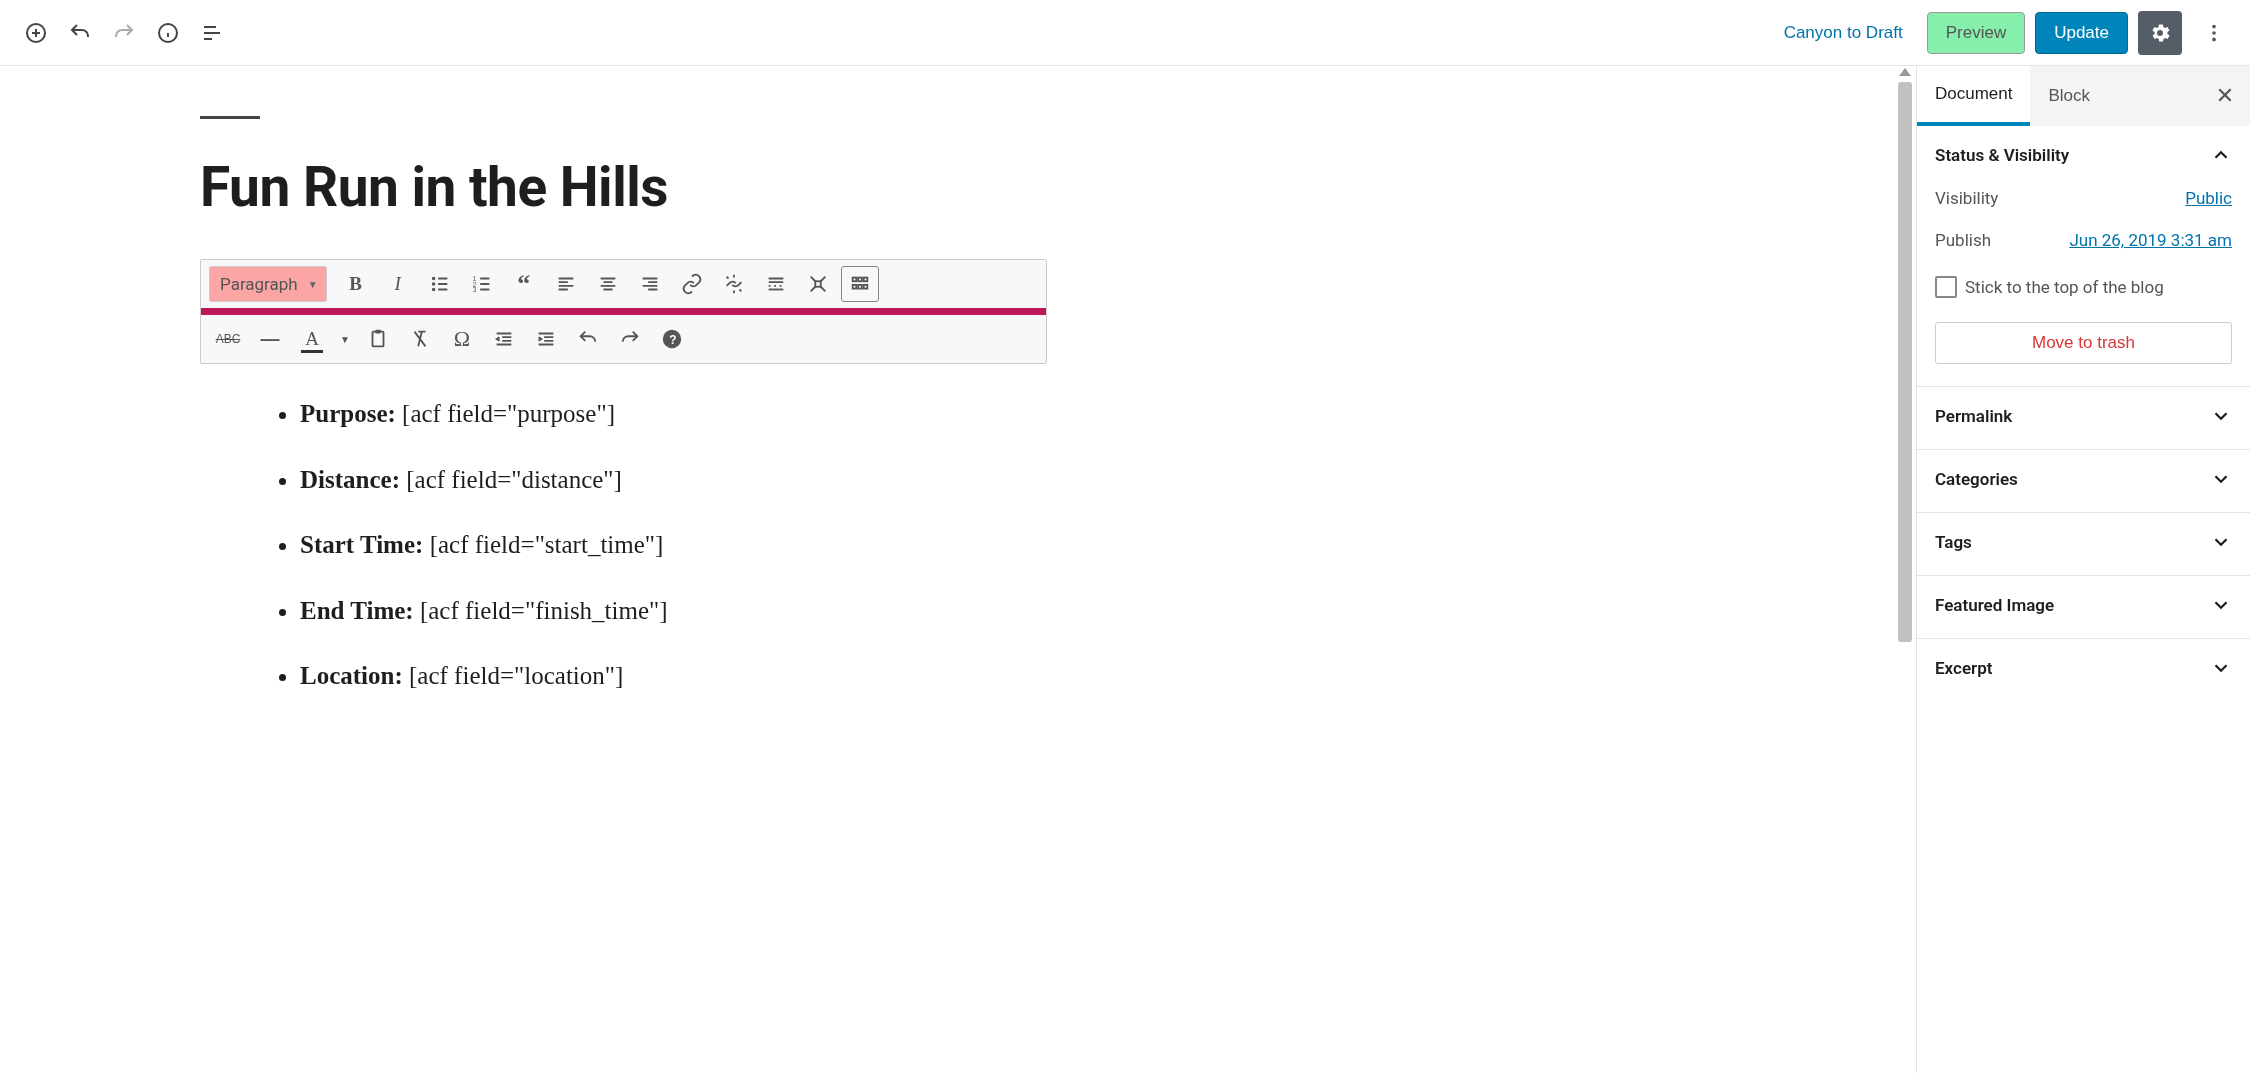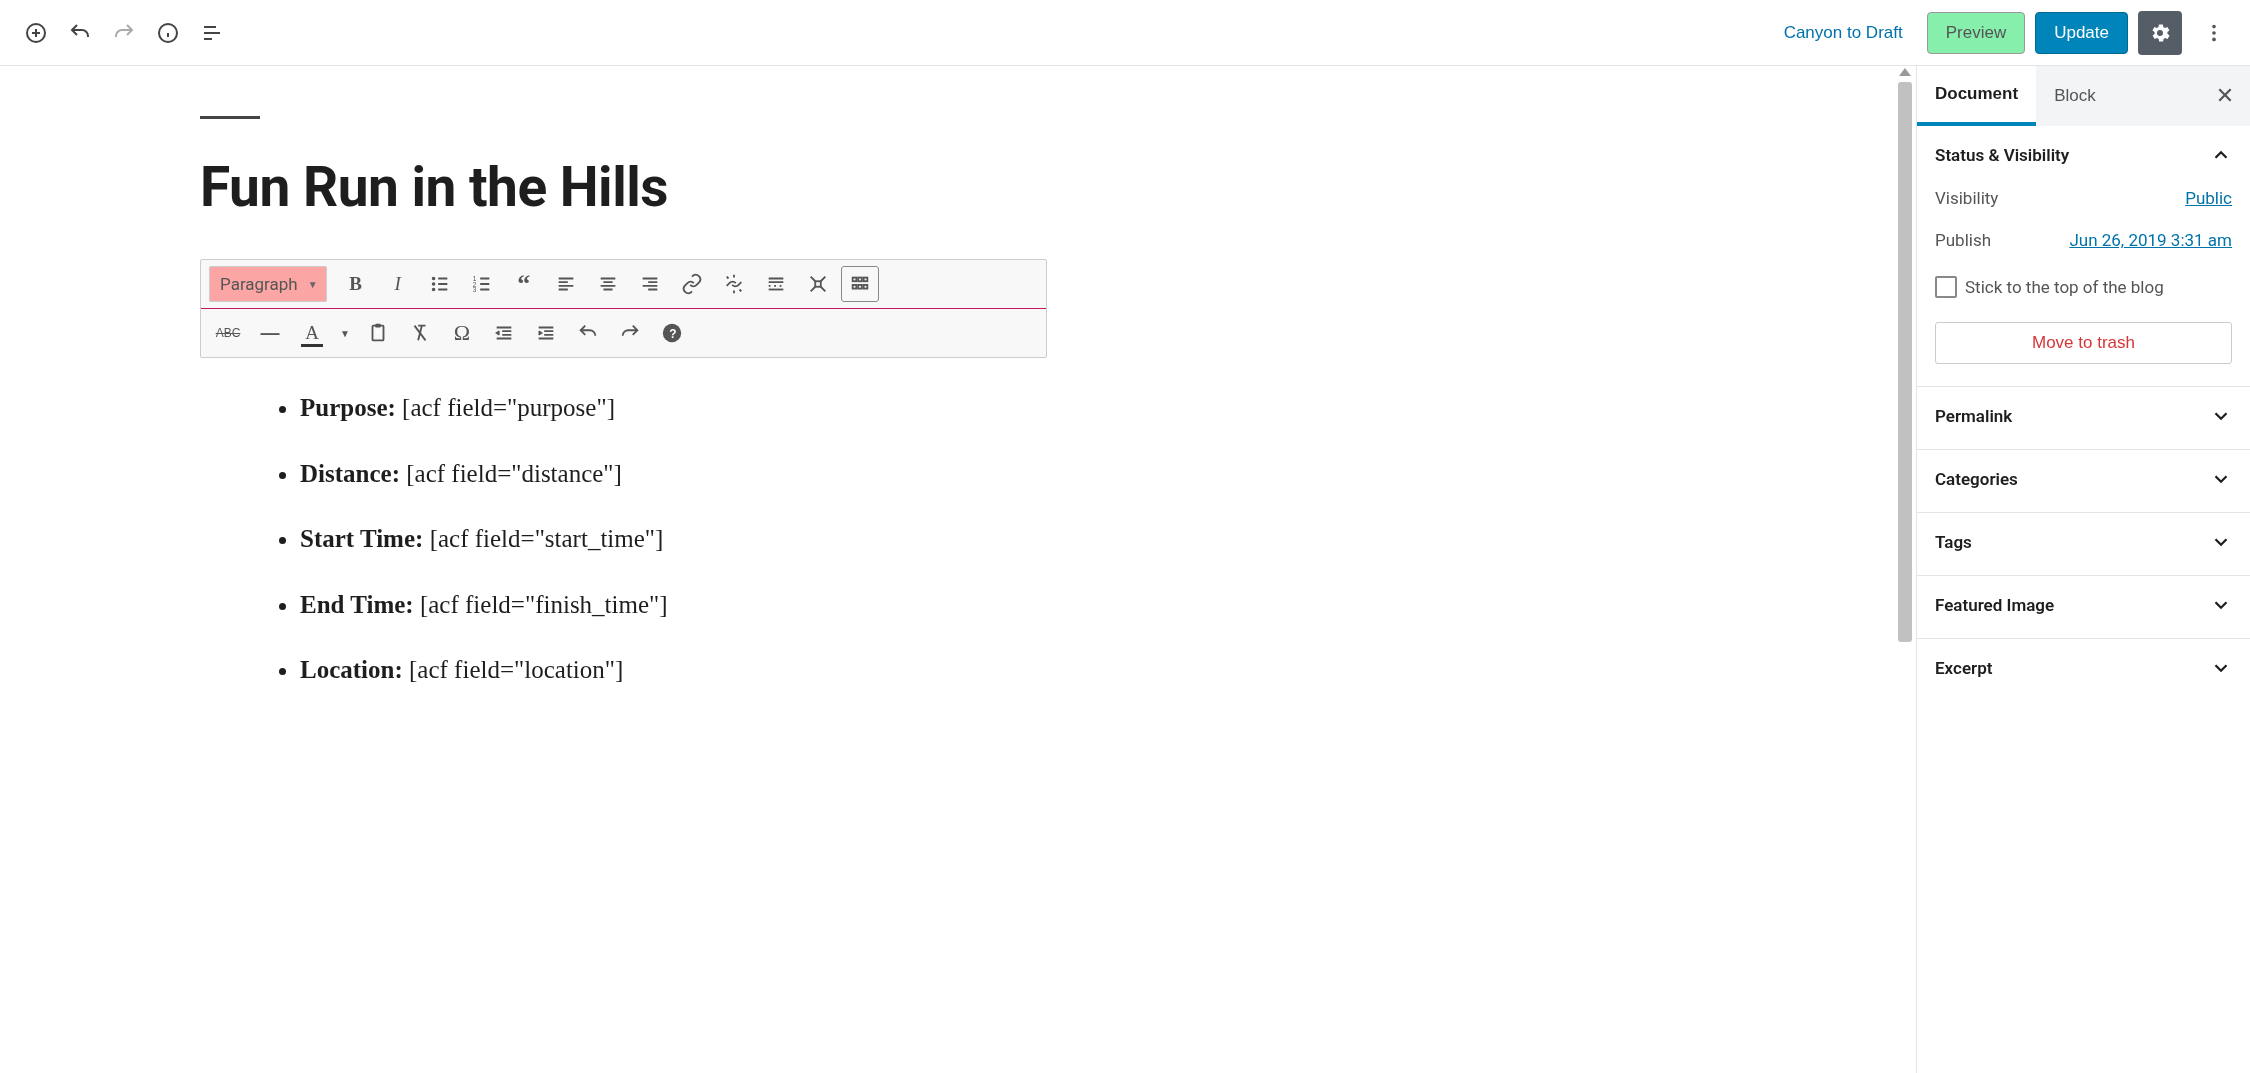--- a/index.html
+++ b/index.html
@@ -16,42 +16,42 @@
 .btn-primary{background:#0085ba;border-color:#006a95;color:#ffffff}
 .icon-btn{width:44px;height:44px;display:flex;align-items:center;justify-content:center;cursor:pointer;border-radius:4px}
 .gear-btn{background:#555d66;color:#fff}
 .dots-btn{background:none;color:#555}
 .layout{display:flex;height:calc(100vh - 66px)}
 .editor{flex:1;padding:50px 80px 40px 200px;overflow-y:auto;position:relative}
 .title-rule{width:60px;height:3px;background:#444;margin-bottom:36px}
 .post-title{font-size:55px;font-weight:700;letter-spacing:-.5px;margin-bottom:40px}
 .ce-toolbar{border:1px solid #ccc;background:#f8f8f8;border-radius:2px;margin-bottom:26px;width:847px}
 .ce-row{display:flex;align-items:center;padding:6px 8px;gap:4px}
-.ce-row+.ce-row{border-top:1px solid #be185d}
+.ce-row+.ce-row{border-top:7px solid #be185d}
 .format-dd{height:36px;border:1px solid #ccc;background:#fca5a5;padding:0 28px 0 10px;font-size:17px;color:#555;border-radius:2px;appearance:none;position:relative;display:flex;align-items:center;margin-right:6px}
 .format-dd::after{content:"▼";font-size:10px;position:absolute;right:8px;color:#666}
 .ce-btn{width:38px;height:36px;display:flex;align-items:center;justify-content:center;background:none;border:none;cursor:pointer;color:#555;font-size:19px}
 .ce-btn svg{width:22px;height:22px}
 .ce-btn.boxed{border:1px solid #888;border-radius:3px}
 .ce-btn.tiny{font-size:12px}
 .bold{font-weight:700;font-family:Georgia,serif}
 .ital{font-style:italic;font-family:Georgia,serif}
 .content{font-family:Georgia,"Times New Roman",serif;font-size:25px;line-height:1.9}
 .content ul{list-style:disc;padding-left:100px;margin-bottom:40px}
 .content li{margin-bottom:18px}
 .content li b{font-weight:700}
 .para{font-size:25px}
 .squiggle{text-decoration:underline wavy #e3342f}
 .scroll-gutter{width:22px;background:#fff;display:flex;flex-direction:column;align-items:center;padding-top:2px}
 .scroll-up{width:0;height:0;border-left:6px solid transparent;border-right:6px solid transparent;border-bottom:8px solid #999}
 .scroll-thumb{width:14px;height:560px;background:#c1c1c1;border-radius:3px;margin-top:6px}
 .sidebar{width:334px;border-left:1px solid #e2e4e7;background:#fff;display:flex;flex-direction:column}
 .tabs{display:flex;background:#f3f4f5;position:relative;height:60px;align-items:stretch}
 .tab{padding:0 18px;font-size:17px;color:#555;background:none;border:none;cursor:pointer;display:flex;align-items:center}
-.tab.active{font-weight:700;color:#1e1e1e;border-bottom:4px solid #0085ba;background:#fff}
+.tab.active{font-weight:400;color:#1e1e1e;border-bottom:4px solid #0085ba;background:#fff}
 .tab-close{margin-left:auto;width:50px;display:flex;align-items:center;justify-content:center;font-size:22px;color:#555;cursor:pointer;background:none;border:none}
 .panel{padding:18px 18px 22px;border-bottom:1px solid #e2e4e7}
 .panel-h{display:flex;justify-content:space-between;align-items:center;cursor:pointer}
 .panel-title{font-size:17px;font-weight:600}
 .chev{width:22px;height:22px}
 .kv{display:flex;justify-content:space-between;align-items:center;margin-top:22px;font-size:17px;color:#555}
 .kv a{color:#0073aa;text-decoration:underline}
 .chk-row{display:flex;align-items:center;gap:8px;margin-top:26px;font-size:17px;color:#555}
 .chk{width:22px;height:22px;border:2px solid #888;border-radius:2px}
 .trash-btn{width:100%;margin-top:24px;padding:10px;background:#fff;border:1px solid #ccc;border-radius:3px;color:#d63638;font-size:17px;cursor:pointer}

